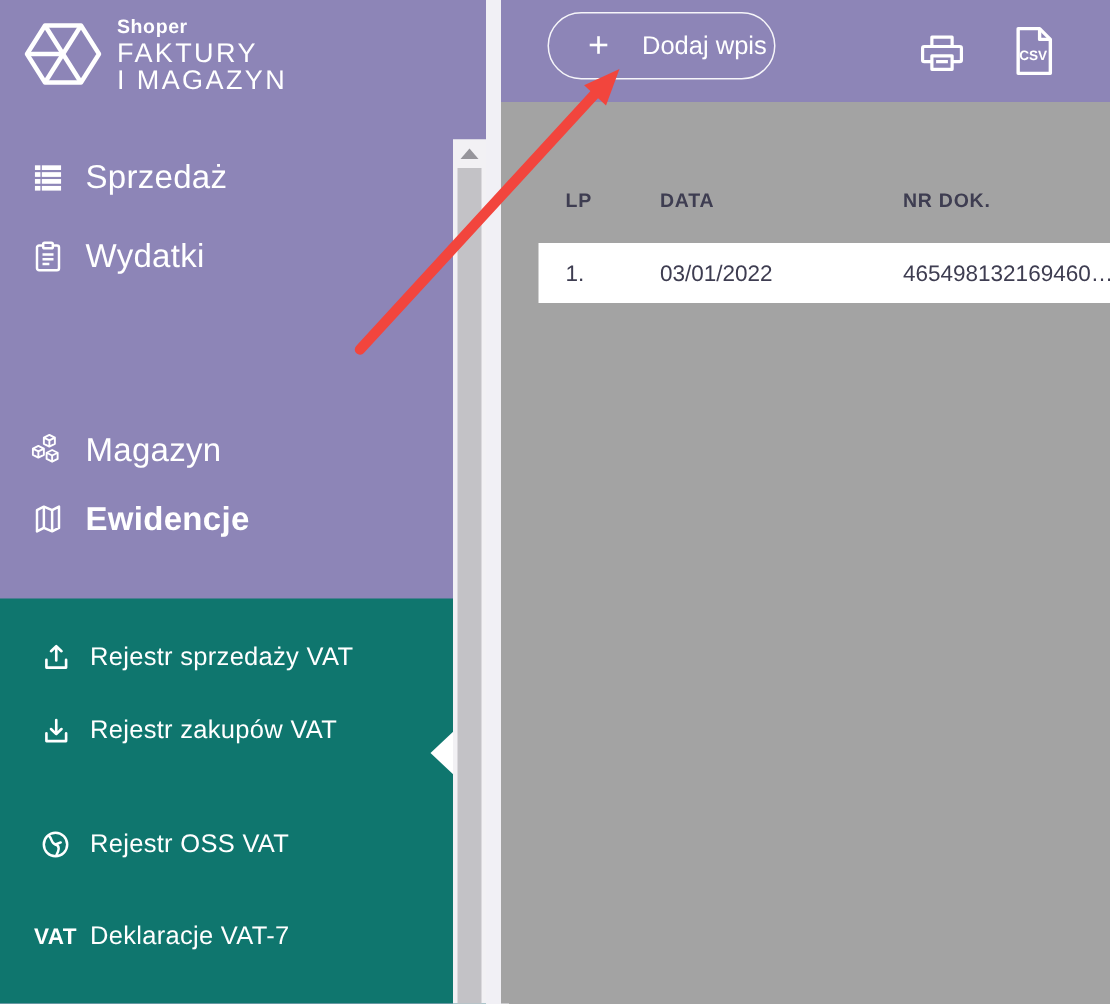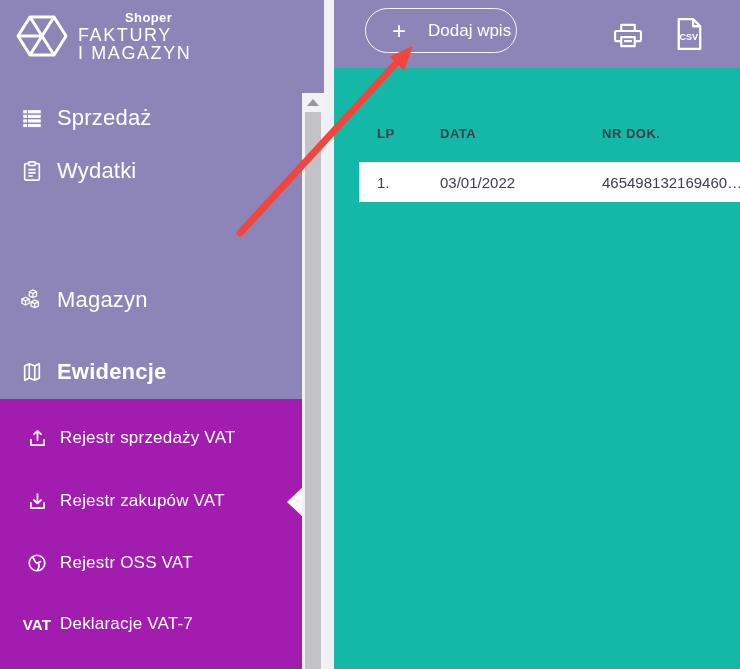--- a/index.html
+++ b/index.html
@@ -4,28 +4,28 @@
 <style>
   * { margin:0; padding:0; box-sizing:border-box; }
   html,body { width:740px; height:669px; }
   body { font-family:"Liberation Sans","DejaVu Sans",sans-serif; background:#f1f0f5; position:relative; overflow:hidden; }
   .app { position:absolute; inset:0; width:740px; height:669px; }
 
   
   .sidebar { position:absolute; left:0; top:0; width:324px; height:669px; background:#8d85b7; }
   .logo { position:absolute; left:14px; top:8px; display:flex; align-items:center; gap:8px; cursor:pointer; }
   .logo-text { color:#fff; }
-  .logo-brand { font-size:13px; font-weight:600; letter-spacing:.4px; margin-bottom:1px;margin-left:47px; }
+  .logo-brand { font-size:13px; font-weight:600; letter-spacing:.4px; margin-bottom:1px; }
   .logo-l1,.logo-l2 { font-size:18px; font-weight:400; letter-spacing:1.6px; line-height:1.0; }
   .menu-item { position:absolute; left:0; width:300px; height:40px; display:flex; align-items:center; cursor:pointer; color:#fff; }
   .mi-icon { position:absolute; left:20px; width:24px; height:24px; display:flex; align-items:center; justify-content:center; }
   .mi-label { position:absolute; left:57px; font-size:22px; font-weight:500; letter-spacing:.2px; }
   .mi-bold .mi-label { font-weight:700; }
 
-  .submenu { position:absolute; left:0; top:399px; width:324px; height:270px; background:#a21caf; }
+  .submenu { position:absolute; left:0; top:399px; width:324px; height:270px; background:#0f766e; }
   .sub-item { position:absolute; left:0; width:290px; height:40px; display:flex; align-items:center; cursor:pointer; color:#fff; }
   .si-icon { position:absolute; left:25px; width:24px; height:24px; display:flex; align-items:center; justify-content:center; }
   .si-label { position:absolute; left:60px; font-size:17px; font-weight:400; letter-spacing:.2px; }
   .vat-txt { font-size:15px; font-weight:800; letter-spacing:.3px; color:#fff; }
 
   .caret { position:absolute; left:287px; top:486px; width:0; height:0;
            border-top:16px solid transparent; border-bottom:16px solid transparent; border-right:17px solid #ffffff; }
 
   
   .scrollbar { position:absolute; left:302px; top:93px; width:22px; height:576px; background:#f2f1f4; }
@@ -38,21 +38,21 @@
   .topbar { position:absolute; left:0; top:0; width:406px; height:68px; background:#8d85b7; }
   .add-btn { position:absolute; left:31px; top:8px; width:152px; height:45px; border:1.5px solid rgba(255,255,255,.92);
              border-radius:23px; background:transparent; color:#fff; cursor:pointer; display:flex; align-items:center;
              font-family:inherit; }
   .add-plus { position:absolute; left:26px; top:50%; transform:translateY(-50%); font-size:24px; font-weight:300; line-height:1; }
   .add-label { position:absolute; left:62px; top:50%; transform:translateY(-50%); font-size:17px; font-weight:500; white-space:nowrap; }
   .tool-btn { position:absolute; top:0; background:transparent; border:none; cursor:pointer; padding:0; }
   .tool-print { left:277px; top:22px; }
   .tool-csv { left:340px; top:16px; }
 
-  .content { position:absolute; left:0; top:68px; width:406px; height:601px; background:#14b8a6; }
+  .content { position:absolute; left:0; top:68px; width:406px; height:601px; background:#a3a3a3; }
   .thead { position:absolute; left:43px; top:45px; height:40px; width:363px; display:grid; grid-template-columns:63px 162px 1fr; align-items:center; }
   .th { font-size:13px; font-weight:700; color:#3e3d51; letter-spacing:.5px; }
   .trow { position:absolute; left:25px; top:94px; height:40px; width:381px; background:#ffffff; display:grid;
           grid-template-columns:63px 162px 1fr; align-items:center; padding-left:18px; cursor:pointer; }
   .td { font-size:15px; color:#3e3d51; white-space:nowrap; overflow:hidden; }
 
   
   .arrow-overlay { position:absolute; inset:0; width:740px; height:669px; pointer-events:none; z-index:50; }
 
   svg.ic { display:block; }
@@ -118,42 +118,42 @@
               <path d="M4 0 L8 2 V6.5 L4 8.5 L0 6.5 V2 Z M0 2 L4 4 L8 2 M4 4 V8.5"></path>
             </g>
           <g transform="translate(11,12)">
               <path d="M4 0 L8 2 V6.5 L4 8.5 L0 6.5 V2 Z M0 2 L4 4 L8 2 M4 4 V8.5"></path>
             </g>
         </svg>
       </span>
       <span class="mi-label">Magazyn</span>
     </div>
 
-    <div class="menu-item mi-bold" style="top:352px;">
+    <div class="menu-item mi-bold" style="top:326px;">
       <span class="mi-icon">
         <svg class="ic" width="22" height="22" viewBox="0 0 24 24" fill="none" stroke="#fff" stroke-width="1.8" stroke-linejoin="round">
           <path d="M4 5.5 L9 3 L15 5.5 L20 3 V18.5 L15 21 L9 18.5 L4 21 Z"></path>
           <path d="M9 3 V18.5 M15 5.5 V21"></path>
         </svg>
       </span>
       <span class="mi-label">Ewidencje</span>
     </div>
 
     <div class="submenu">
       <div class="sub-item" style="top:19px;">
         <span class="si-icon">
           <svg class="ic" width="21" height="21" viewBox="0 0 24 24" fill="none" stroke="#fff" stroke-width="2" stroke-linecap="round" stroke-linejoin="round">
             <path d="M4.5 13.5 V19.5 H19.5 V13.5"></path>
             <path d="M12 14 V3.5 M8 7 L12 3.2 L16 7"></path>
           </svg>
         </span>
         <span class="si-label">Rejestr sprzedaży VAT</span>
       </div>
 
-      <div class="sub-item" style="top:82px;text-align:right;">
+      <div class="sub-item" style="top:68px;text-align:right;">
         <span class="si-icon">
           <svg class="ic" width="21" height="21" viewBox="0 0 24 24" fill="none" stroke="#fff" stroke-width="2" stroke-linecap="round" stroke-linejoin="round">
             <path d="M4.5 13.5 V19.5 H19.5 V13.5"></path>
             <path d="M12 3.5 V14 M8 10.3 L12 14.2 L16 10.3"></path>
           </svg>
         </span>
         <span class="si-label">Rejestr zakupów VAT</span>
       </div>
 
       <div class="sub-item" style="top:144px;">

